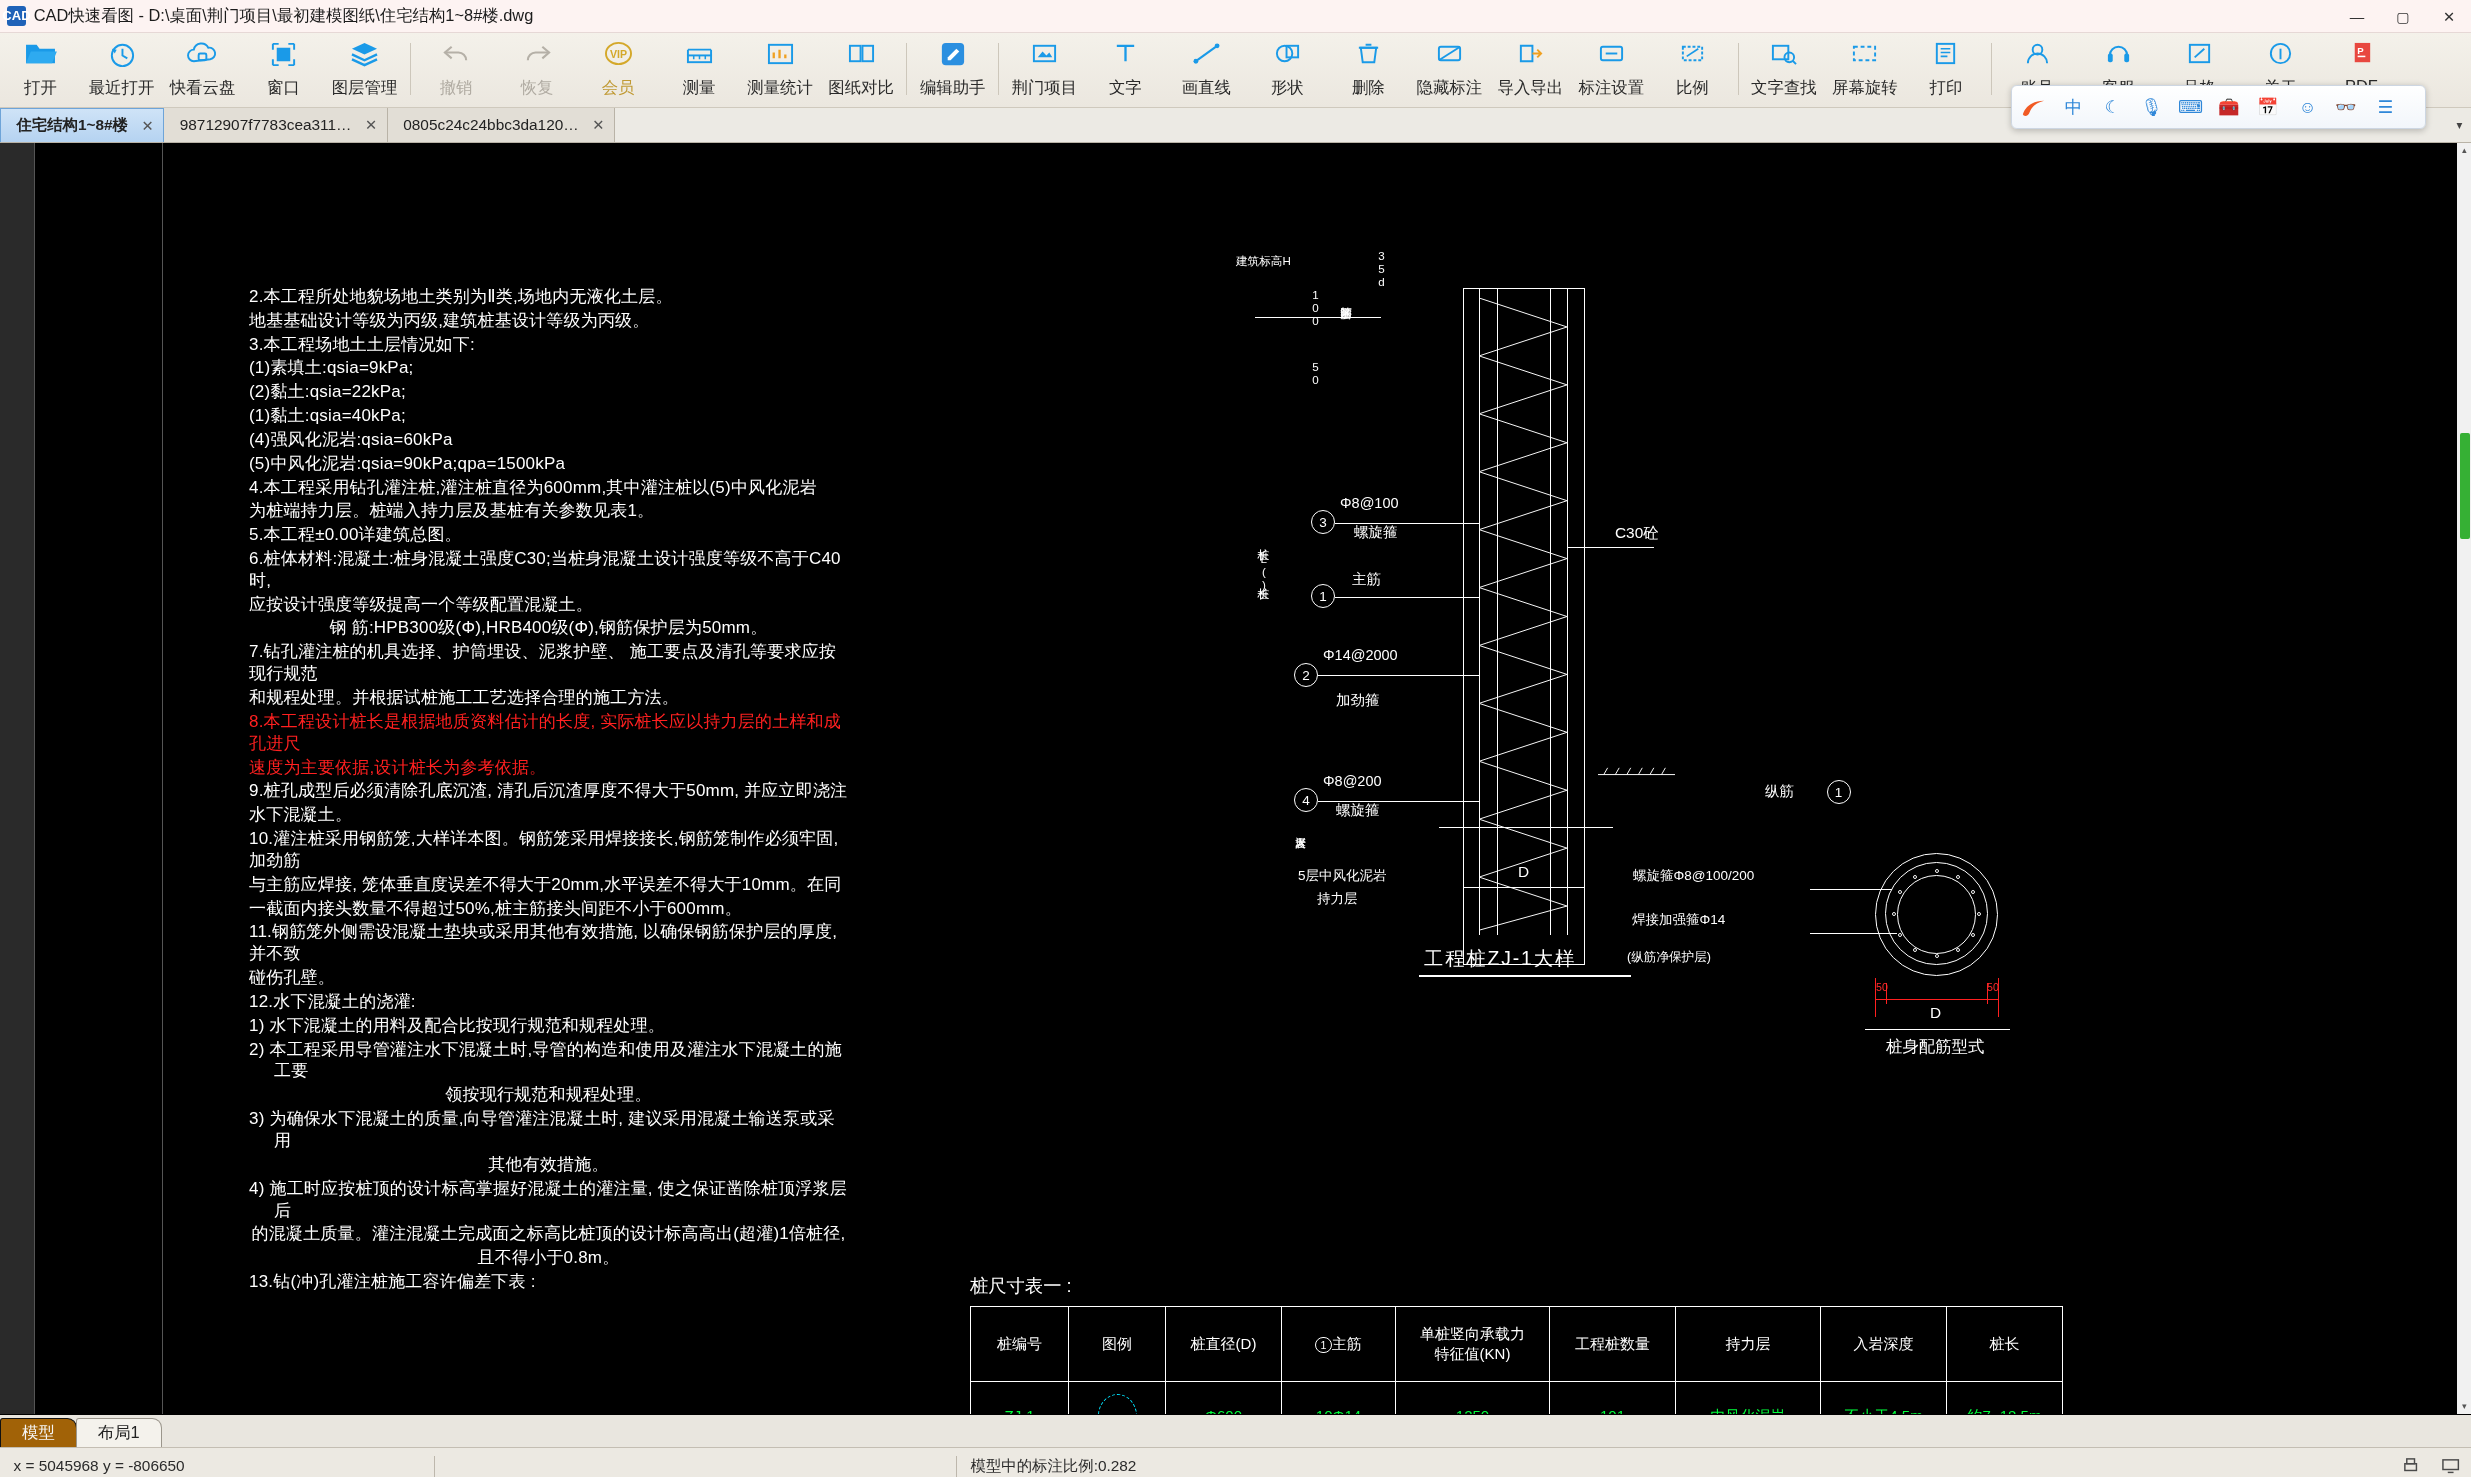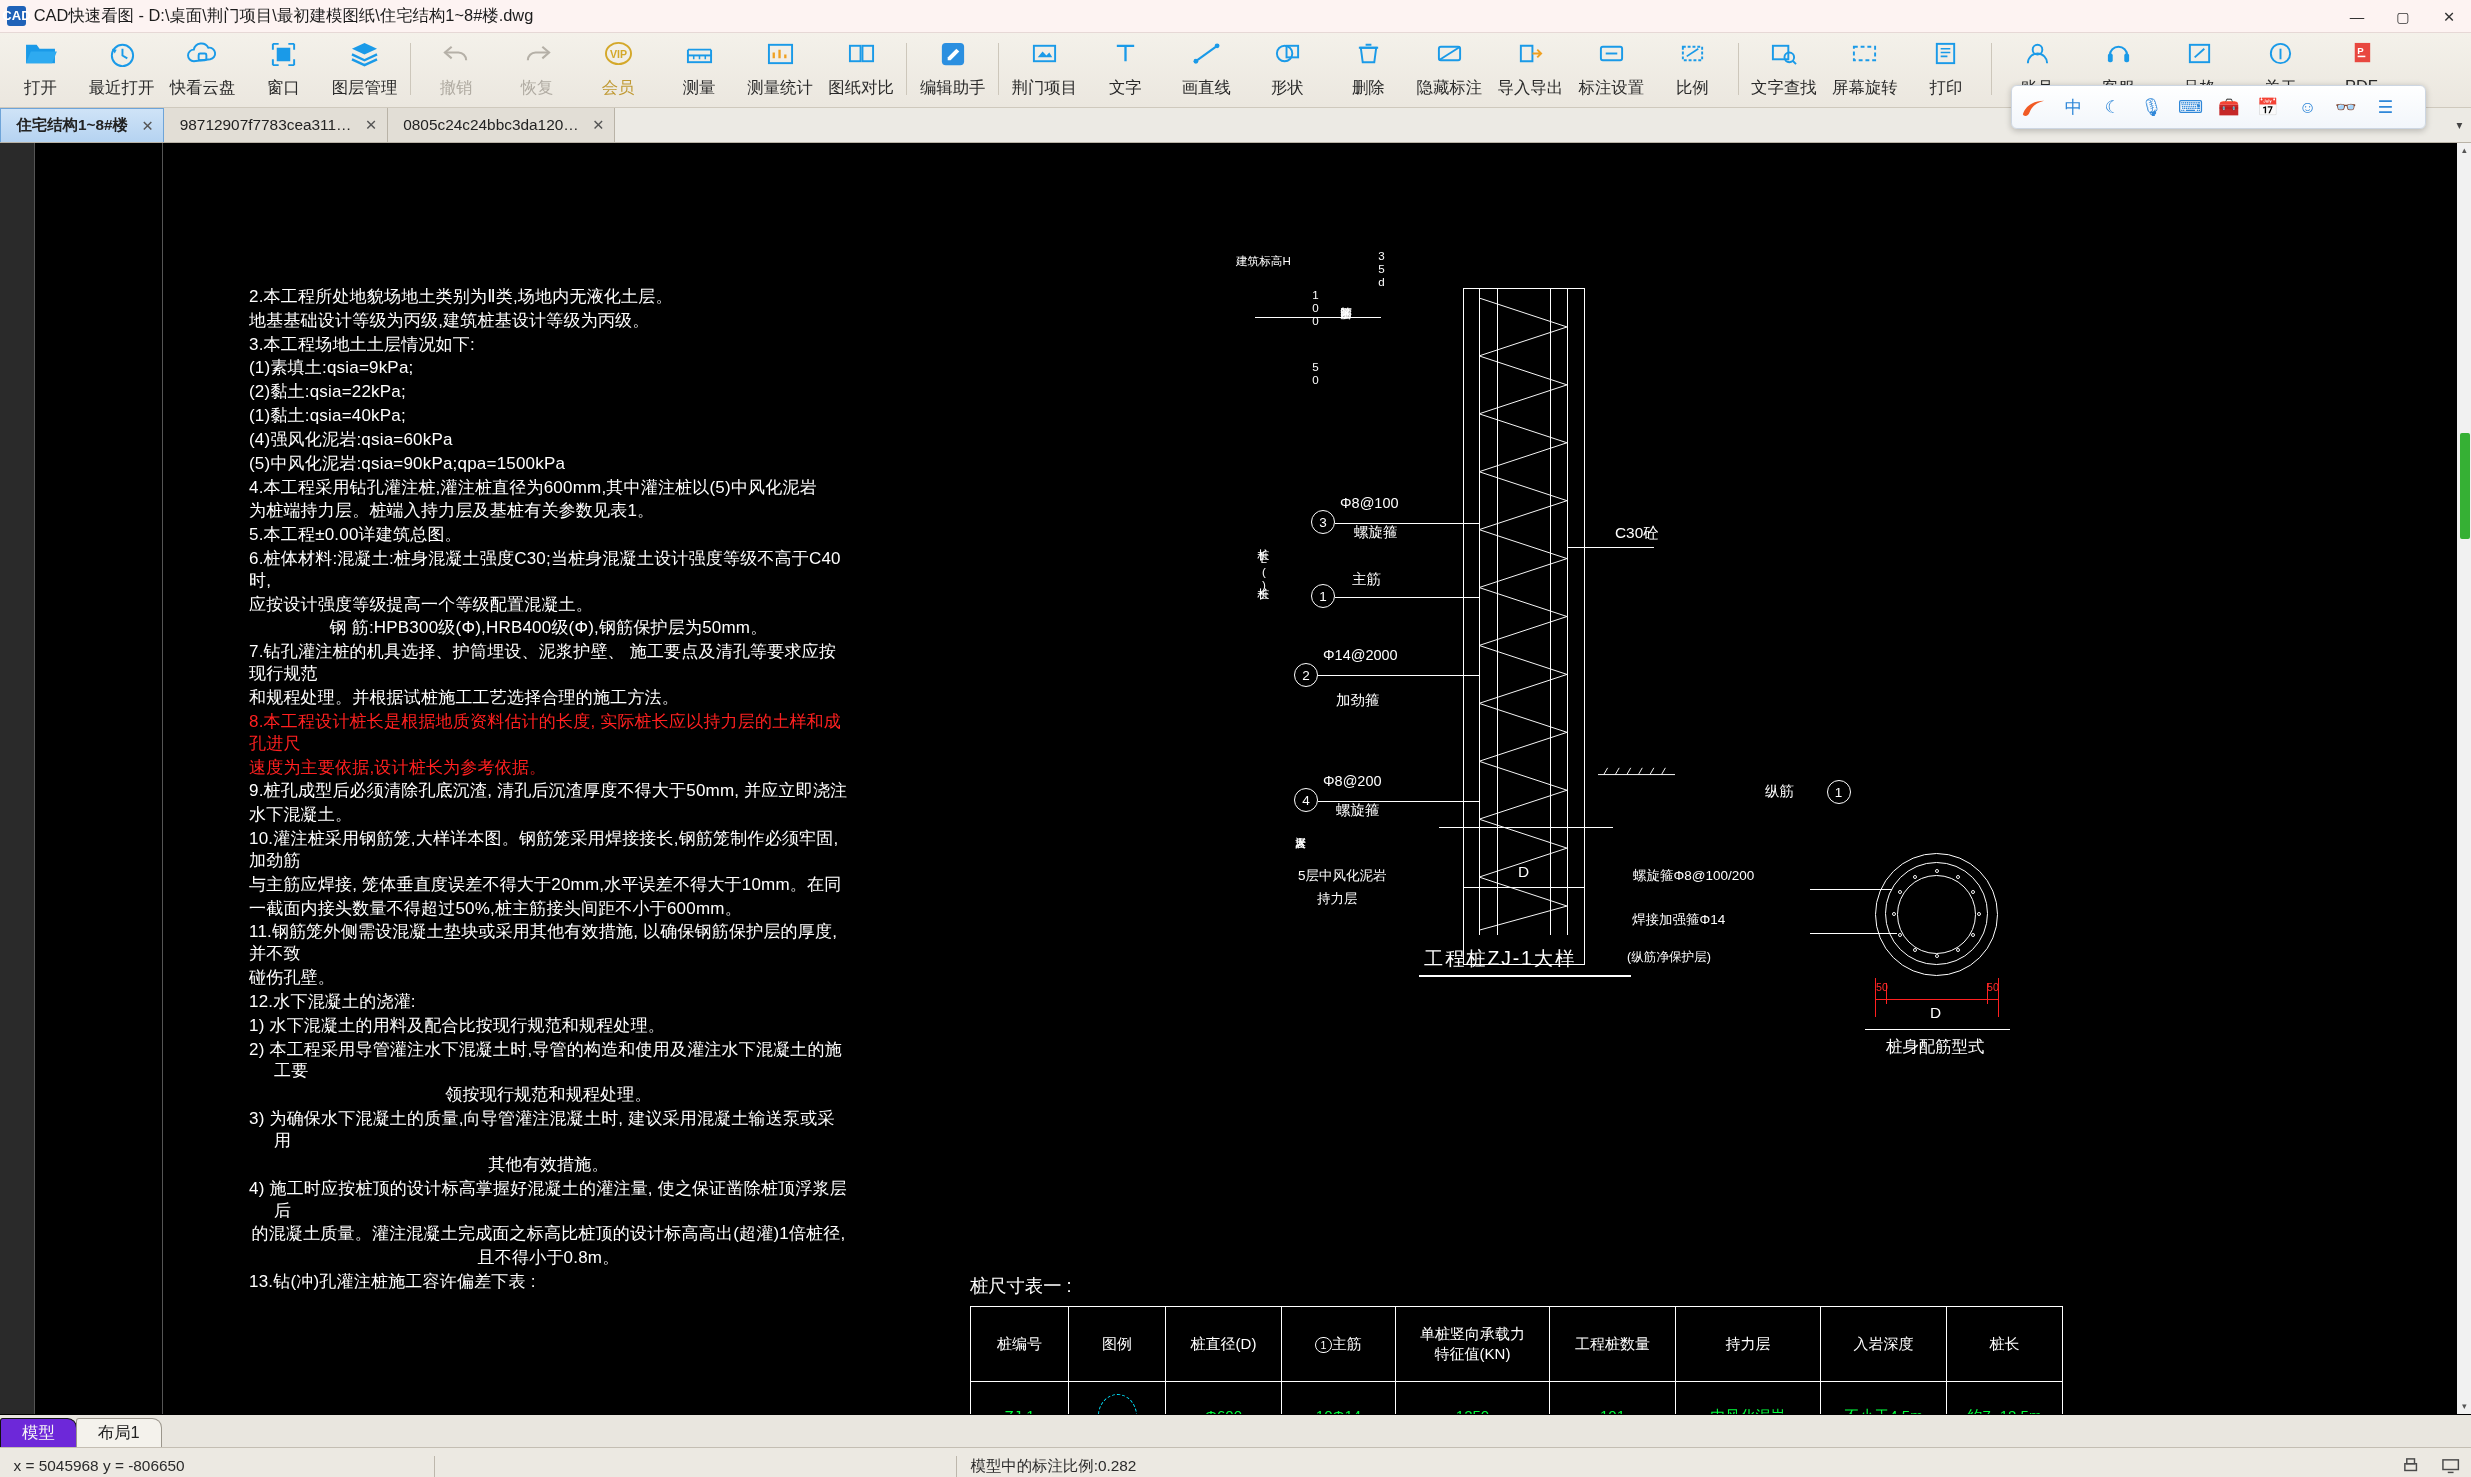--- a/index.html
+++ b/index.html
@@ -135,21 +135,21 @@
   
   #layouttabs{
     height:33px;background:#e9e6df;display:flex;align-items:flex-end;
     border-top:1px solid #000;
   }
   .ltab{
     height:29px;padding:0 21px;font-size:16.4px;display:flex;align-items:center;
     background:#f4f2ec;border:1px solid #9b968c;border-bottom:none;
     border-radius:2.9px 9.7px 0 0;margin-right:-1px;color:#222;
   }
-  .ltab.active{ background:#6d28d9;color:#f5f5f5;border-color:#111; }
+  .ltab.active{ background:#a16207;color:#f5f5f5;border-color:#111; }
 
   
   #statusbar{
     height:37px;background:#ece9e2;display:flex;align-items:center;
     border-top:1px solid #c4beb3;font-size:15.4px;color:#2b2b2b;position:relative;
   }
   #st-coord{ padding-left:13.5px;width:434px;white-space:nowrap; }
   #st-sep1{ width:1px;height:21px;background:#bdb7ac; }
   #st-mid{ width:521px; }
   #st-sep2{ width:1px;height:21px;background:#bdb7ac; }

